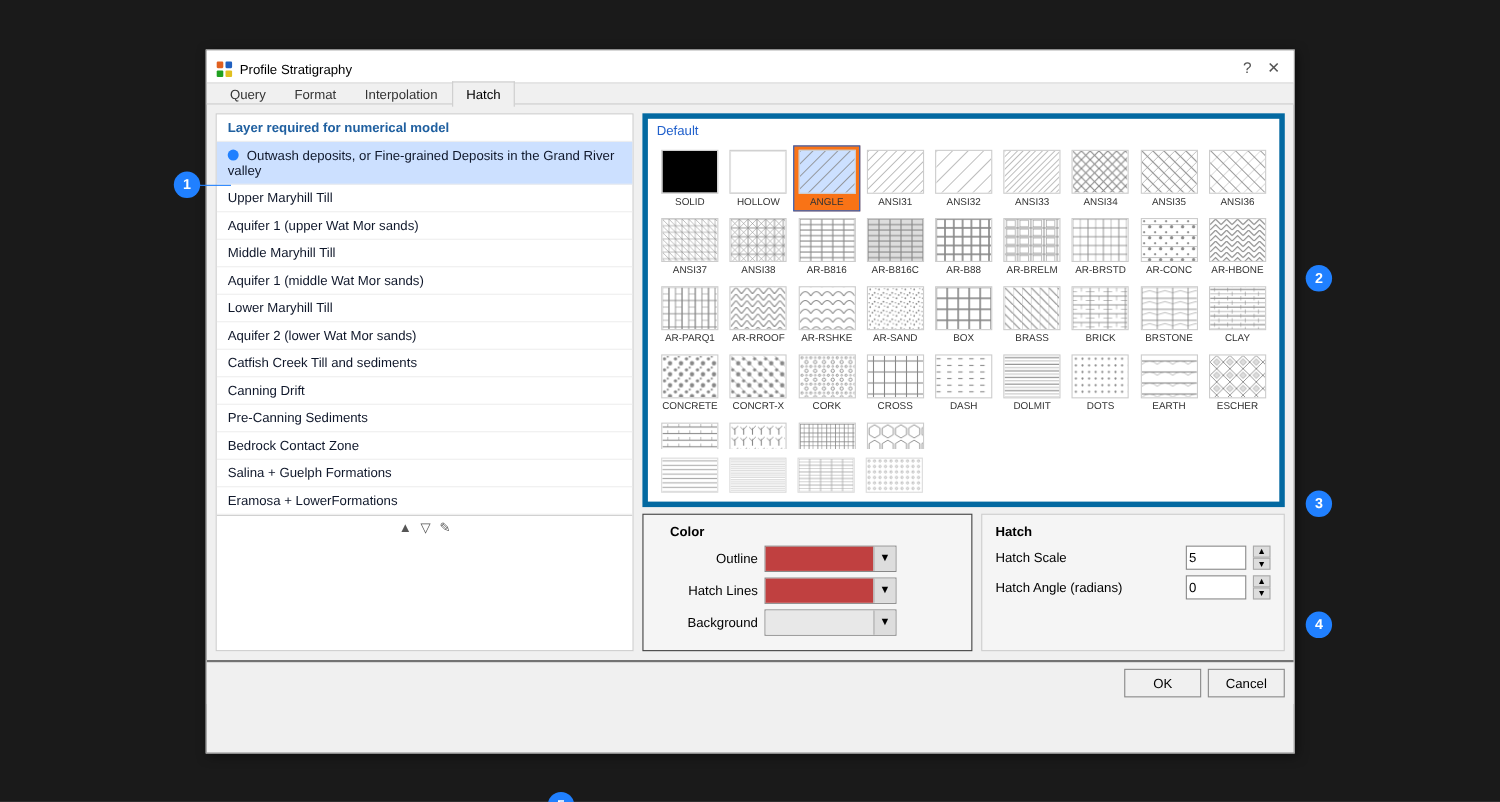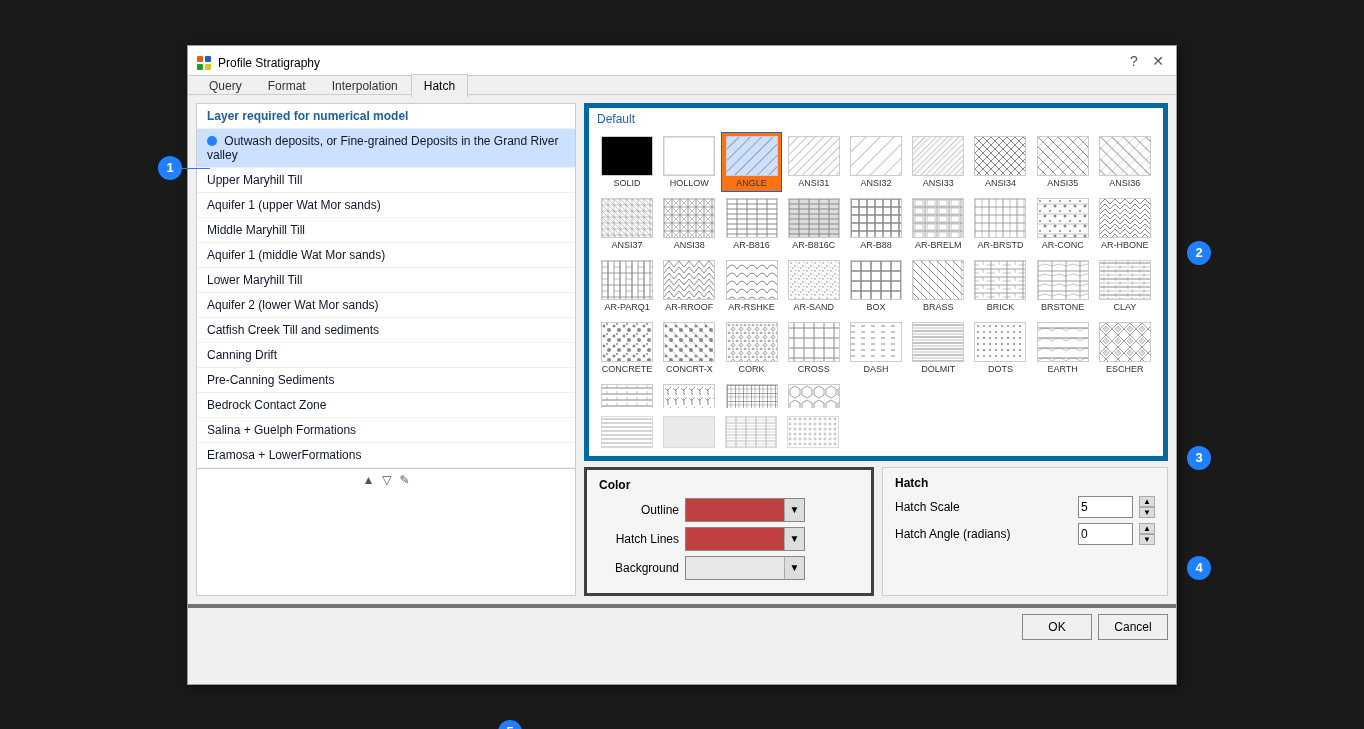--- a/index.html
+++ b/index.html
@@ -190,23 +190,23 @@
       font-size: 9px;
       color: #333;
       margin-top: 2px;
       text-align: center;
     }
     .bottom-section {
       display: flex;
       gap: 8px;
     }
     .color-panel {
-      border: 3px solid #404040;
+      border: 1px solid #404040;
       background: #f5f5f5;
-      padding: 8px 12px;
+      padding: 8px 24px;
       flex: 1;
     }
     .color-panel-title {
       font-weight: bold;
       font-size: 12px;
       margin-bottom: 6px;
     }
     .color-row {
       display: flex;
       align-items: center;
@@ -282,21 +282,21 @@
       align-items: center;
       justify-content: center;
       font-size: 8px;
       cursor: pointer;
     }
     .footer-bar {
       display: flex;
       justify-content: flex-end;
       padding: 6px 8px;
       gap: 6px;
-      border-top: 4px solid #737373;
+      border-top: 2px solid #737373;
       background: #f0f0f0;
     }
     .footer-btn {
       width: 70px;
       height: 26px;
       border: 1px solid #888;
       background: #f0f0f0;
       cursor: pointer;
       font-size: 12px;
     }

